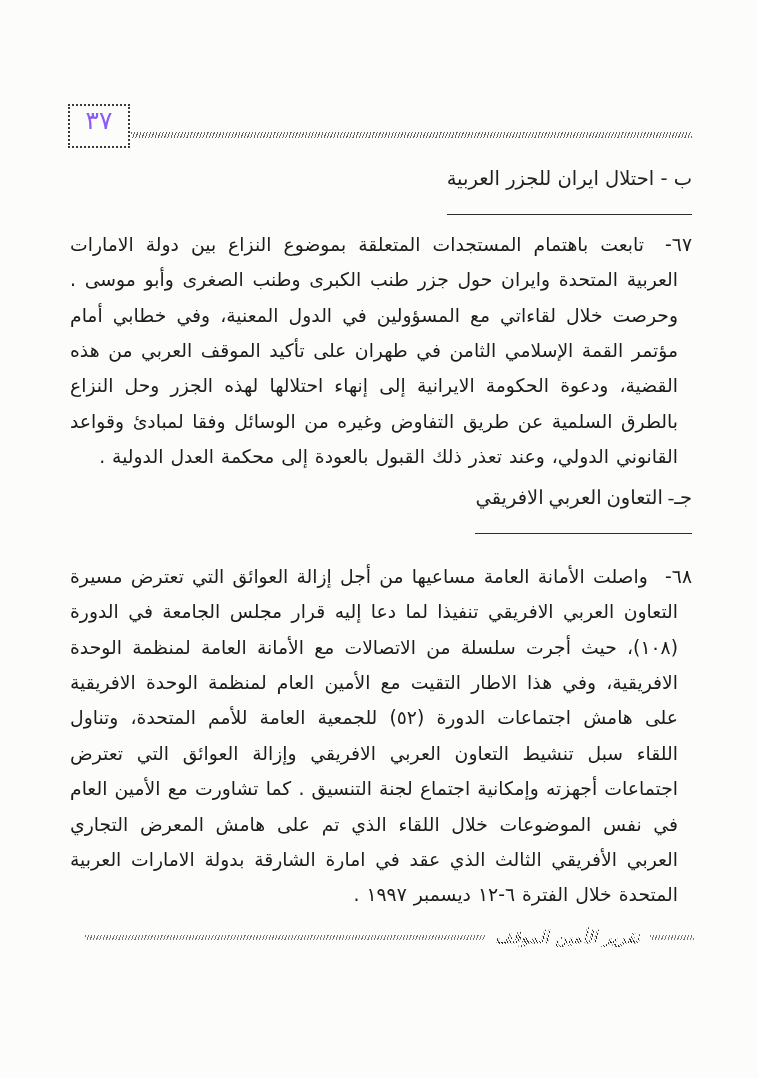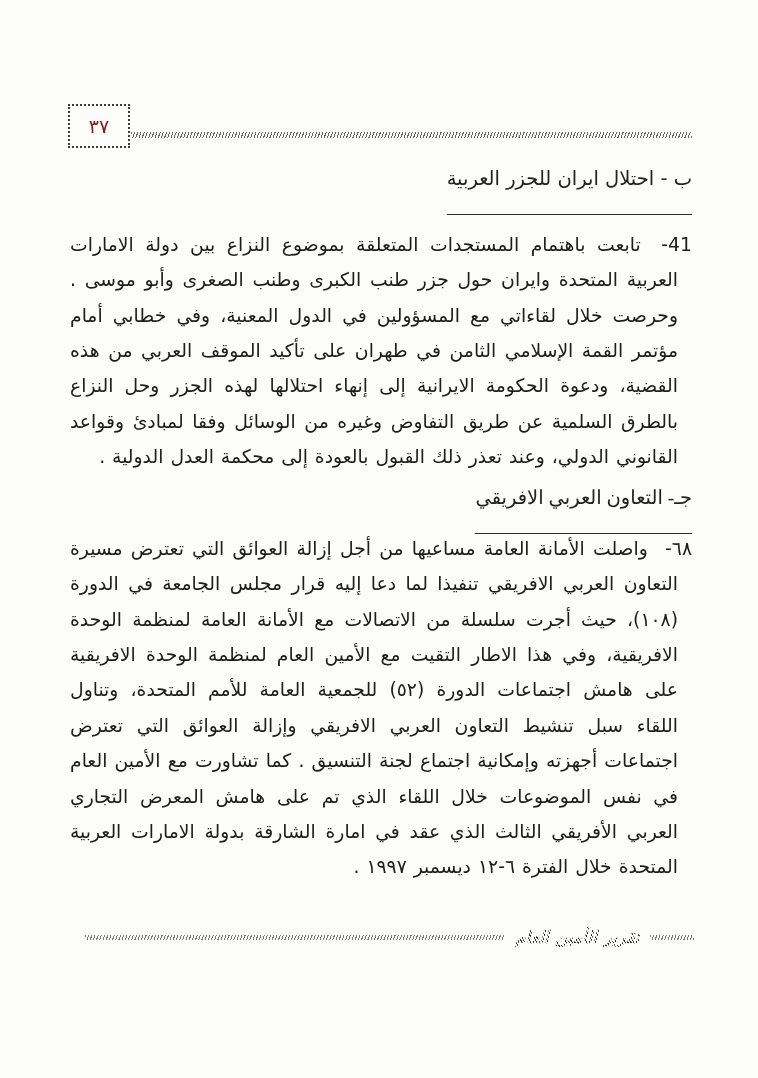--- a/index.html
+++ b/index.html
@@ -14,22 +14,22 @@
     position: relative;
     width: 758px; height: 1078px;
     background: #fcfcfa;
   }
 
   
   .page-number-box {
     position: absolute; left: 68px; top: 104px;
     width: 58px; height: 40px;
     border: 2px dotted #3a3a3a;
-    display: flex; align-items: center; justify-content: center;
-    font-size: 19px; color: #7f1d1d;
+    display: flex; align-items: flex-start; justify-content: center;
+    font-size: 25px; color: #8b5cf6;
   }
   .header-rule {
     position: absolute; left: 131px; top: 132px;
     width: 561px; height: 6px;
     background: repeating-linear-gradient(110deg, #4a4a4a 0px, #4a4a4a 1px, transparent 1px, transparent 3px);
     opacity: 0.85;
   }
 
   
   .section-heading {
@@ -51,21 +51,21 @@
     text-align: justify;
     text-align-last: right;
     font-size: 18.8px;
     line-height: 35.4px;
     color: #1c1c1c;
     padding-right: 14px;   
     text-indent: -14px;    
     word-spacing: 1px;
   }
   #para-67 { top: 208px; }
-  #para-68 { top: 512px; }
+  #para-68 { top: 540px; }
   .para-num { margin-left: 9px; white-space: nowrap; }
 
   
   .footer {
     position: absolute; left: 85px; right: 64px; top: 922px;
     height: 30px;
     display: flex; align-items: center;
     direction: ltr;
   }
   .footer-rule-long {
@@ -99,30 +99,30 @@
 <div class="page">
 
   <div class="page-number-box">
     <span>٣٧</span>
   </div>
   <div class="header-rule"></div>
 
   <div class="section-heading" id="heading-b">ب - احتلال ايران للجزر العربية</div>
 
   <p class="para" id="para-67">
-    <span class="para-num">41-</span>
+    <span class="para-num">٦٧-</span>
     <span>تابعت باهتمام المستجدات المتعلقة بموضوع النزاع بين دولة الامارات العربية المتحدة وايران حول جزر طنب الكبرى وطنب الصغرى وأبو موسى . وحرصت خلال لقاءاتي مع المسؤولين في الدول المعنية، وفي خطابي أمام مؤتمر القمة الإسلامي الثامن في طهران على تأكيد الموقف العربي من هذه القضية، ودعوة الحكومة الايرانية إلى إنهاء احتلالها لهذه الجزر وحل النزاع بالطرق السلمية عن طريق التفاوض وغيره من الوسائل وفقا لمبادئ وقواعد القانوني الدولي، وعند تعذر ذلك القبول بالعودة إلى محكمة العدل الدولية .</span>
   </p>
 
   <div class="section-heading" id="heading-c">جـ- التعاون العربي الافريقي</div>
 
   <p class="para" id="para-68">
     <span class="para-num">٦٨-</span>
     <span>واصلت الأمانة العامة مساعيها من أجل إزالة العوائق التي تعترض مسيرة التعاون العربي الافريقي تنفيذا لما دعا إليه قرار مجلس الجامعة في الدورة (١٠٨)، حيث أجرت سلسلة من الاتصالات مع الأمانة العامة لمنظمة الوحدة الافريقية، وفي هذا الاطار التقيت مع الأمين العام لمنظمة الوحدة الافريقية على هامش اجتماعات الدورة (٥٢) للجمعية العامة للأمم المتحدة، وتناول اللقاء سبل تنشيط التعاون العربي الافريقي وإزالة العوائق التي تعترض اجتماعات أجهزته وإمكانية اجتماع لجنة التنسيق . كما تشاورت مع الأمين العام في نفس الموضوعات خلال اللقاء الذي تم على هامش المعرض التجاري العربي الأفريقي الثالث الذي عقد في امارة الشارقة بدولة الامارات العربية المتحدة خلال الفترة ٦-١٢ ديسمبر ١٩٩٧ .</span>
   </p>
 
   <div class="footer">
     <div class="footer-rule-long"></div>
-    <div class="footer-title">تقرير الأمين العام</div>
+    <div class="footer-title">تقرير الأمين الموقف</div>
     <div class="footer-rule-short"></div>
   </div>
 
 </div>
 
 </body></html>

